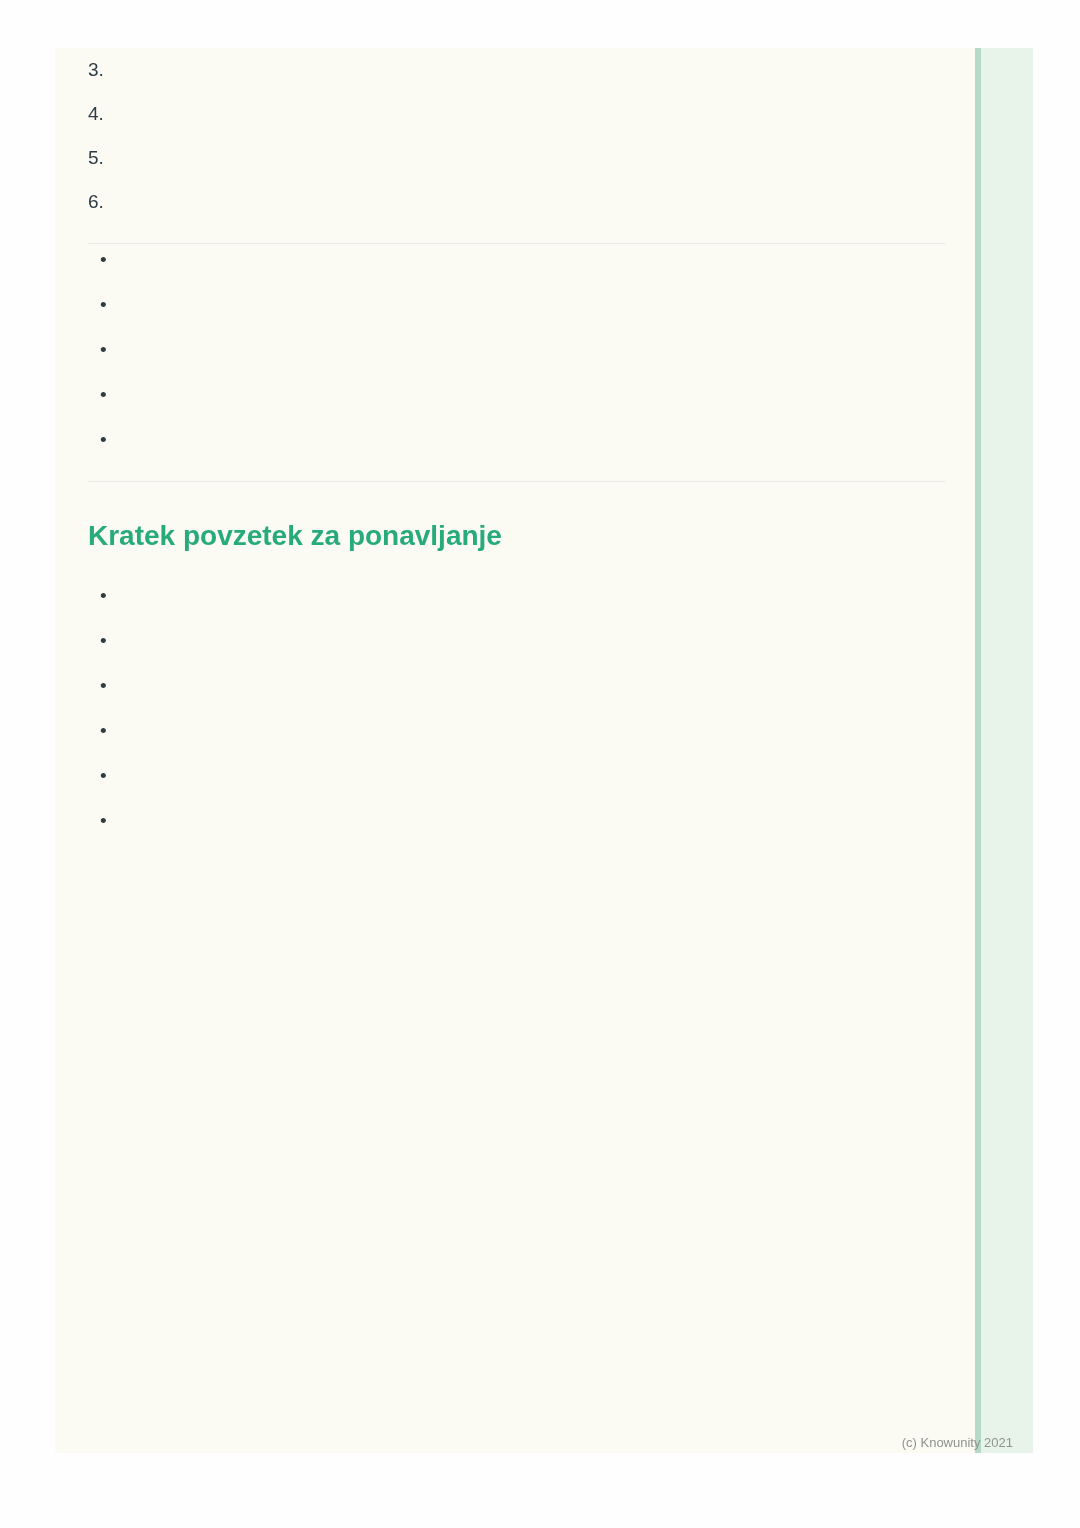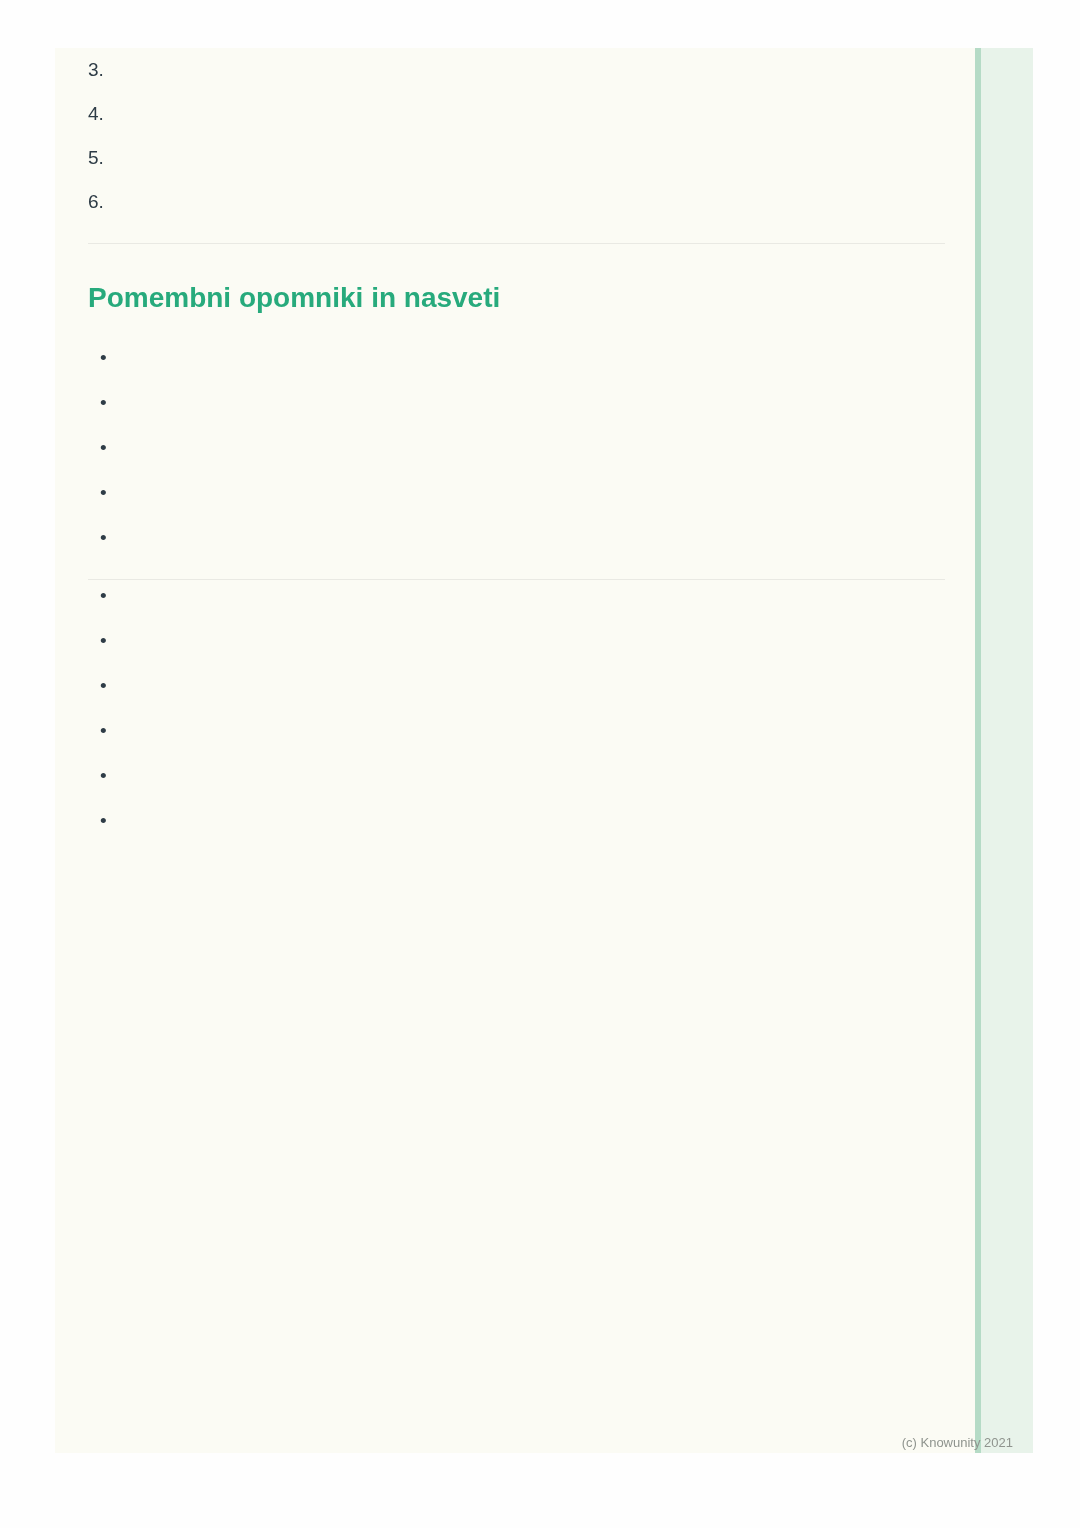--- a/index.html
+++ b/index.html
@@ -61,39 +61,39 @@
           <span class="mk">4.</span>
         </div>
         <div class="li num-li">
           <span class="mk">5.</span>
         </div>
         <div class="li num-li">
           <span class="mk">6.</span>
         </div>
       </div>
       <div class="divider"></div>
-      <h2>Pomembni opomniki in nasveti</h2>
       <div class="list bullet_list">
         <div class="li bul-li">
           <span class="mk">•</span>
         </div>
         <div class="li bul-li">
           <span class="mk">•</span>
         </div>
         <div class="li bul-li">
           <span class="mk">•</span>
         </div>
         <div class="li bul-li">
           <span class="mk">•</span>
         </div>
         <div class="li bul-li">
           <span class="mk">•</span>
         </div>
       </div>
       <div class="divider"></div>
+      <h2>Kratek povzetek za ponavljanje</h2>
       <div class="list bullet_list">
         <div class="li bul-li">
           <span class="mk">•</span>
         </div>
         <div class="li bul-li">
           <span class="mk">•</span>
         </div>
         <div class="li bul-li">
           <span class="mk">•</span>
         </div>

